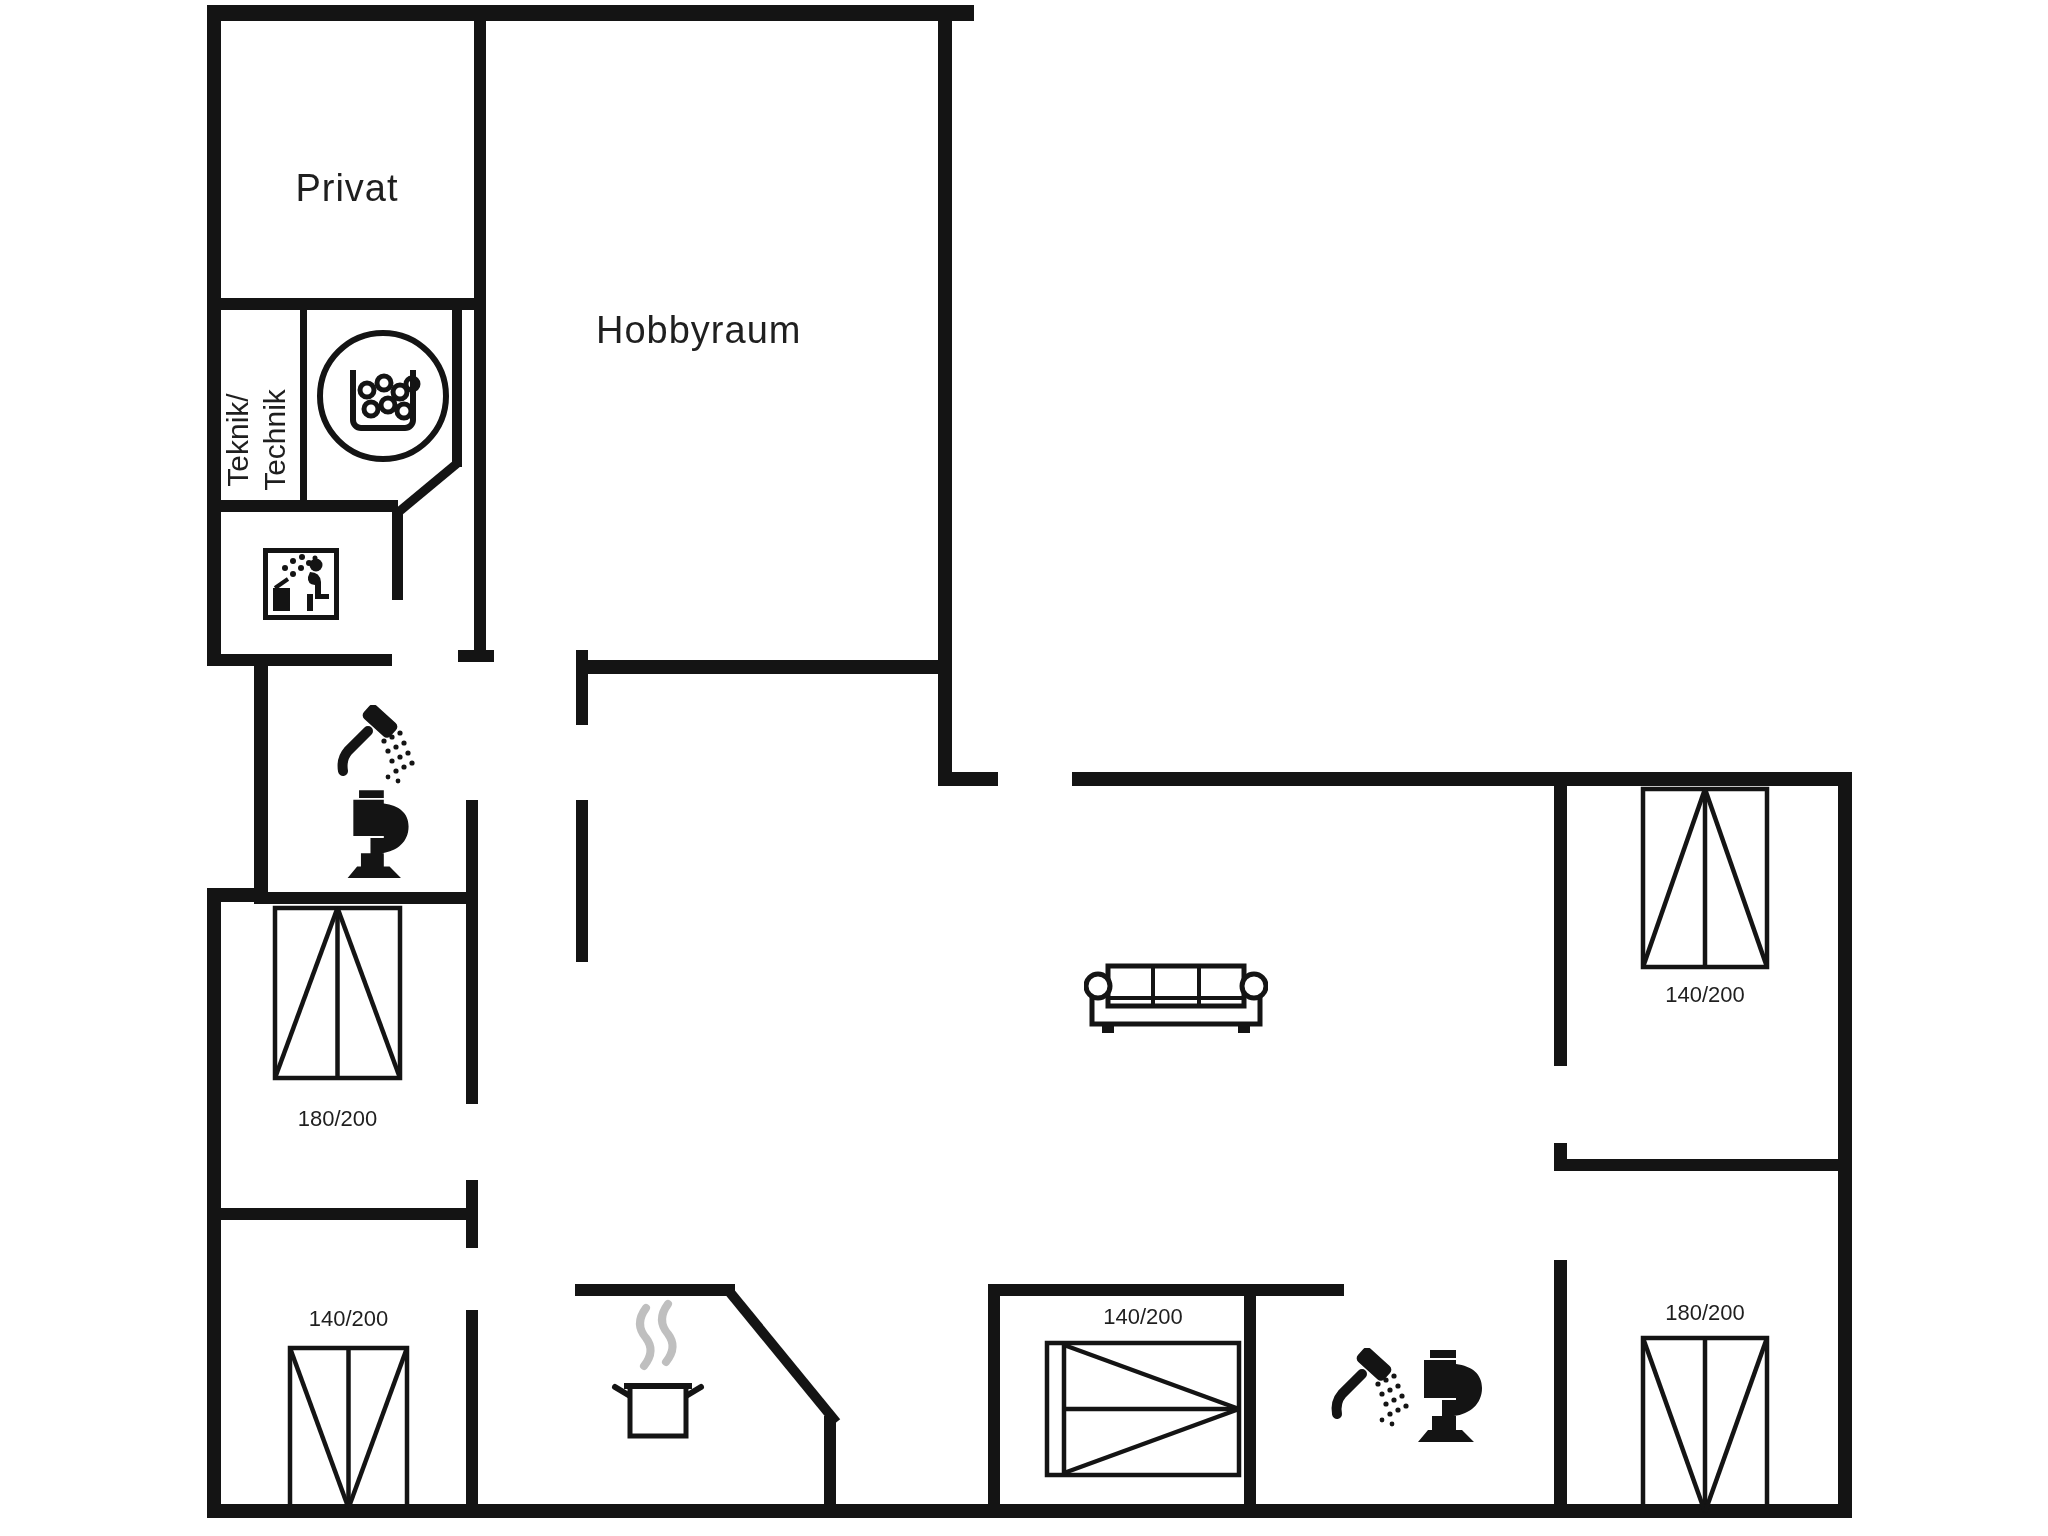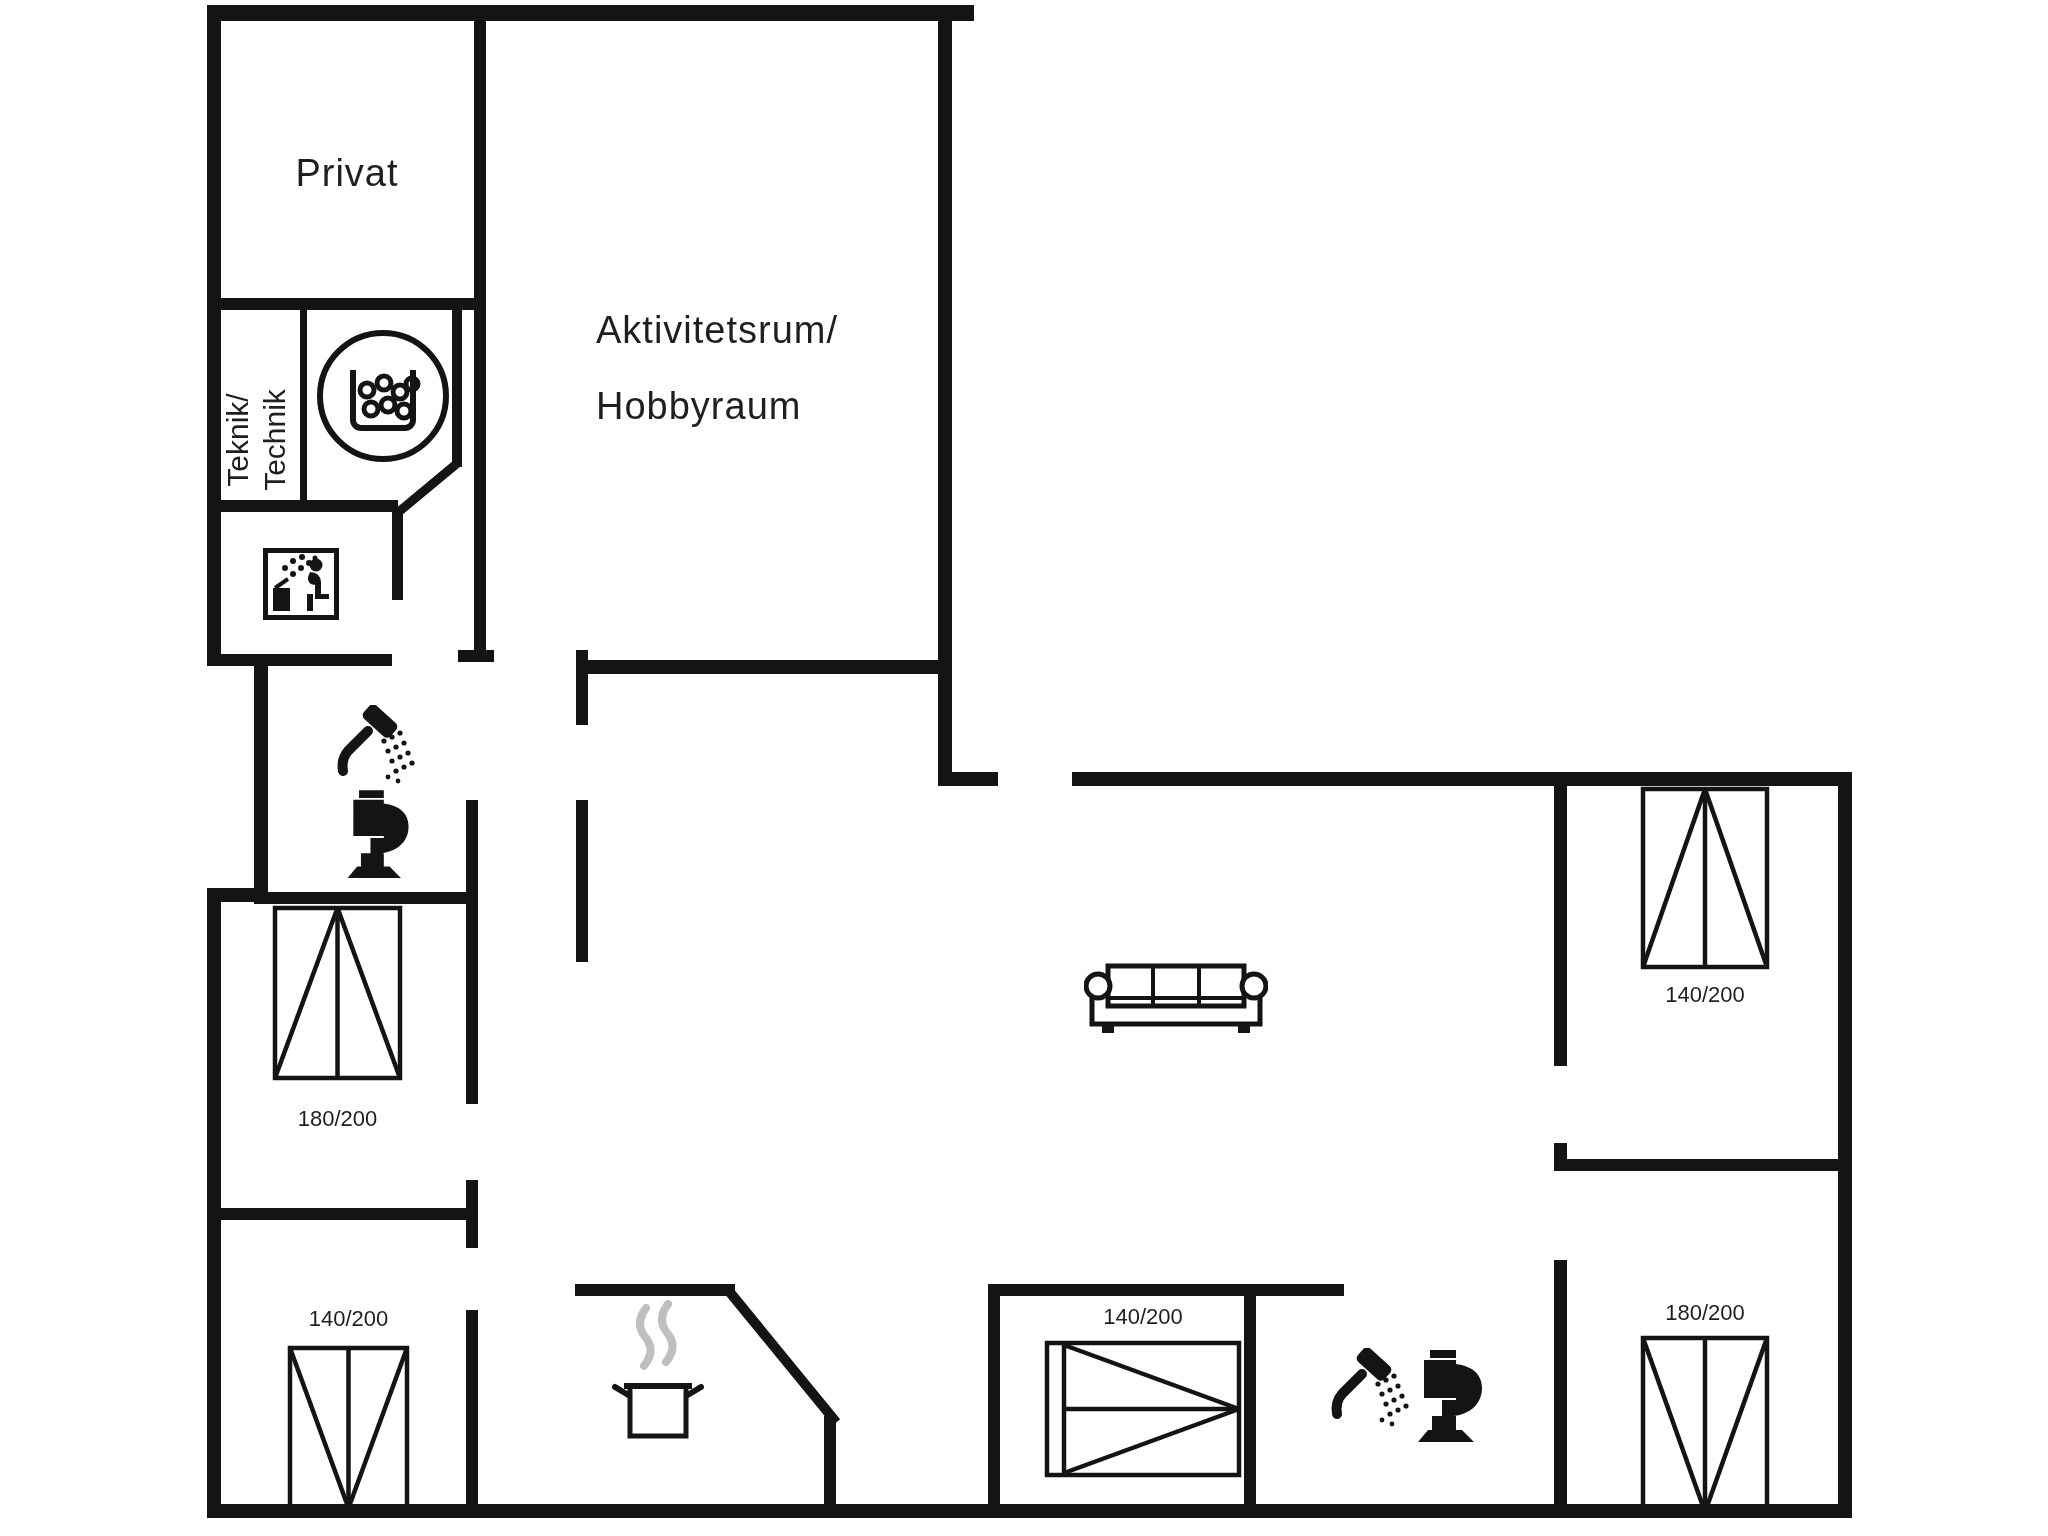--- a/index.html
+++ b/index.html
@@ -54,24 +54,23 @@
   <div class="w" style="left:824px;top:1416px;width:12px;height:102px;"></div>
 
   <div class="w" style="left:1554px;top:786px;width:13px;height:280px;"></div>
   <div class="w" style="left:1554px;top:1143px;width:13px;height:28px;"></div>
   <div class="w" style="left:1567px;top:1159px;width:285px;height:12px;"></div>
   <div class="w" style="left:1554px;top:1260px;width:13px;height:258px;"></div>
   <div class="w" style="left:988px;top:1284px;width:356px;height:12px;"></div>
   <div class="w" style="left:988px;top:1284px;width:12px;height:234px;"></div>
   <div class="w" style="left:1244px;top:1284px;width:12px;height:234px;"></div>
 
-  <div class="lbl room-lbl" style="left:247px;top:152px;width:200px;text-align:center;">Privat</div>
+  <div class="lbl room-lbl" style="left:247px;top:167px;width:200px;text-align:center;">Privat</div>
 
   <div class="lbl room-lbl" style="left:596px;top:292px;line-height:76px;">
-    <div>Aktivitetsrum/</div>
     <div>Hobbyraum</div>
   </div>
 
   <div class="lbl rot" style="left:256px;top:440px;">
     <div>Teknik/</div>
     <div>Technik</div>
   </div>
 
   <div class="lbl bed-lbl" style="left:272px;top:1106px;width:131px;">180/200</div>
   <div class="lbl bed-lbl" style="left:287px;top:1306px;width:123px;">140/200</div>

